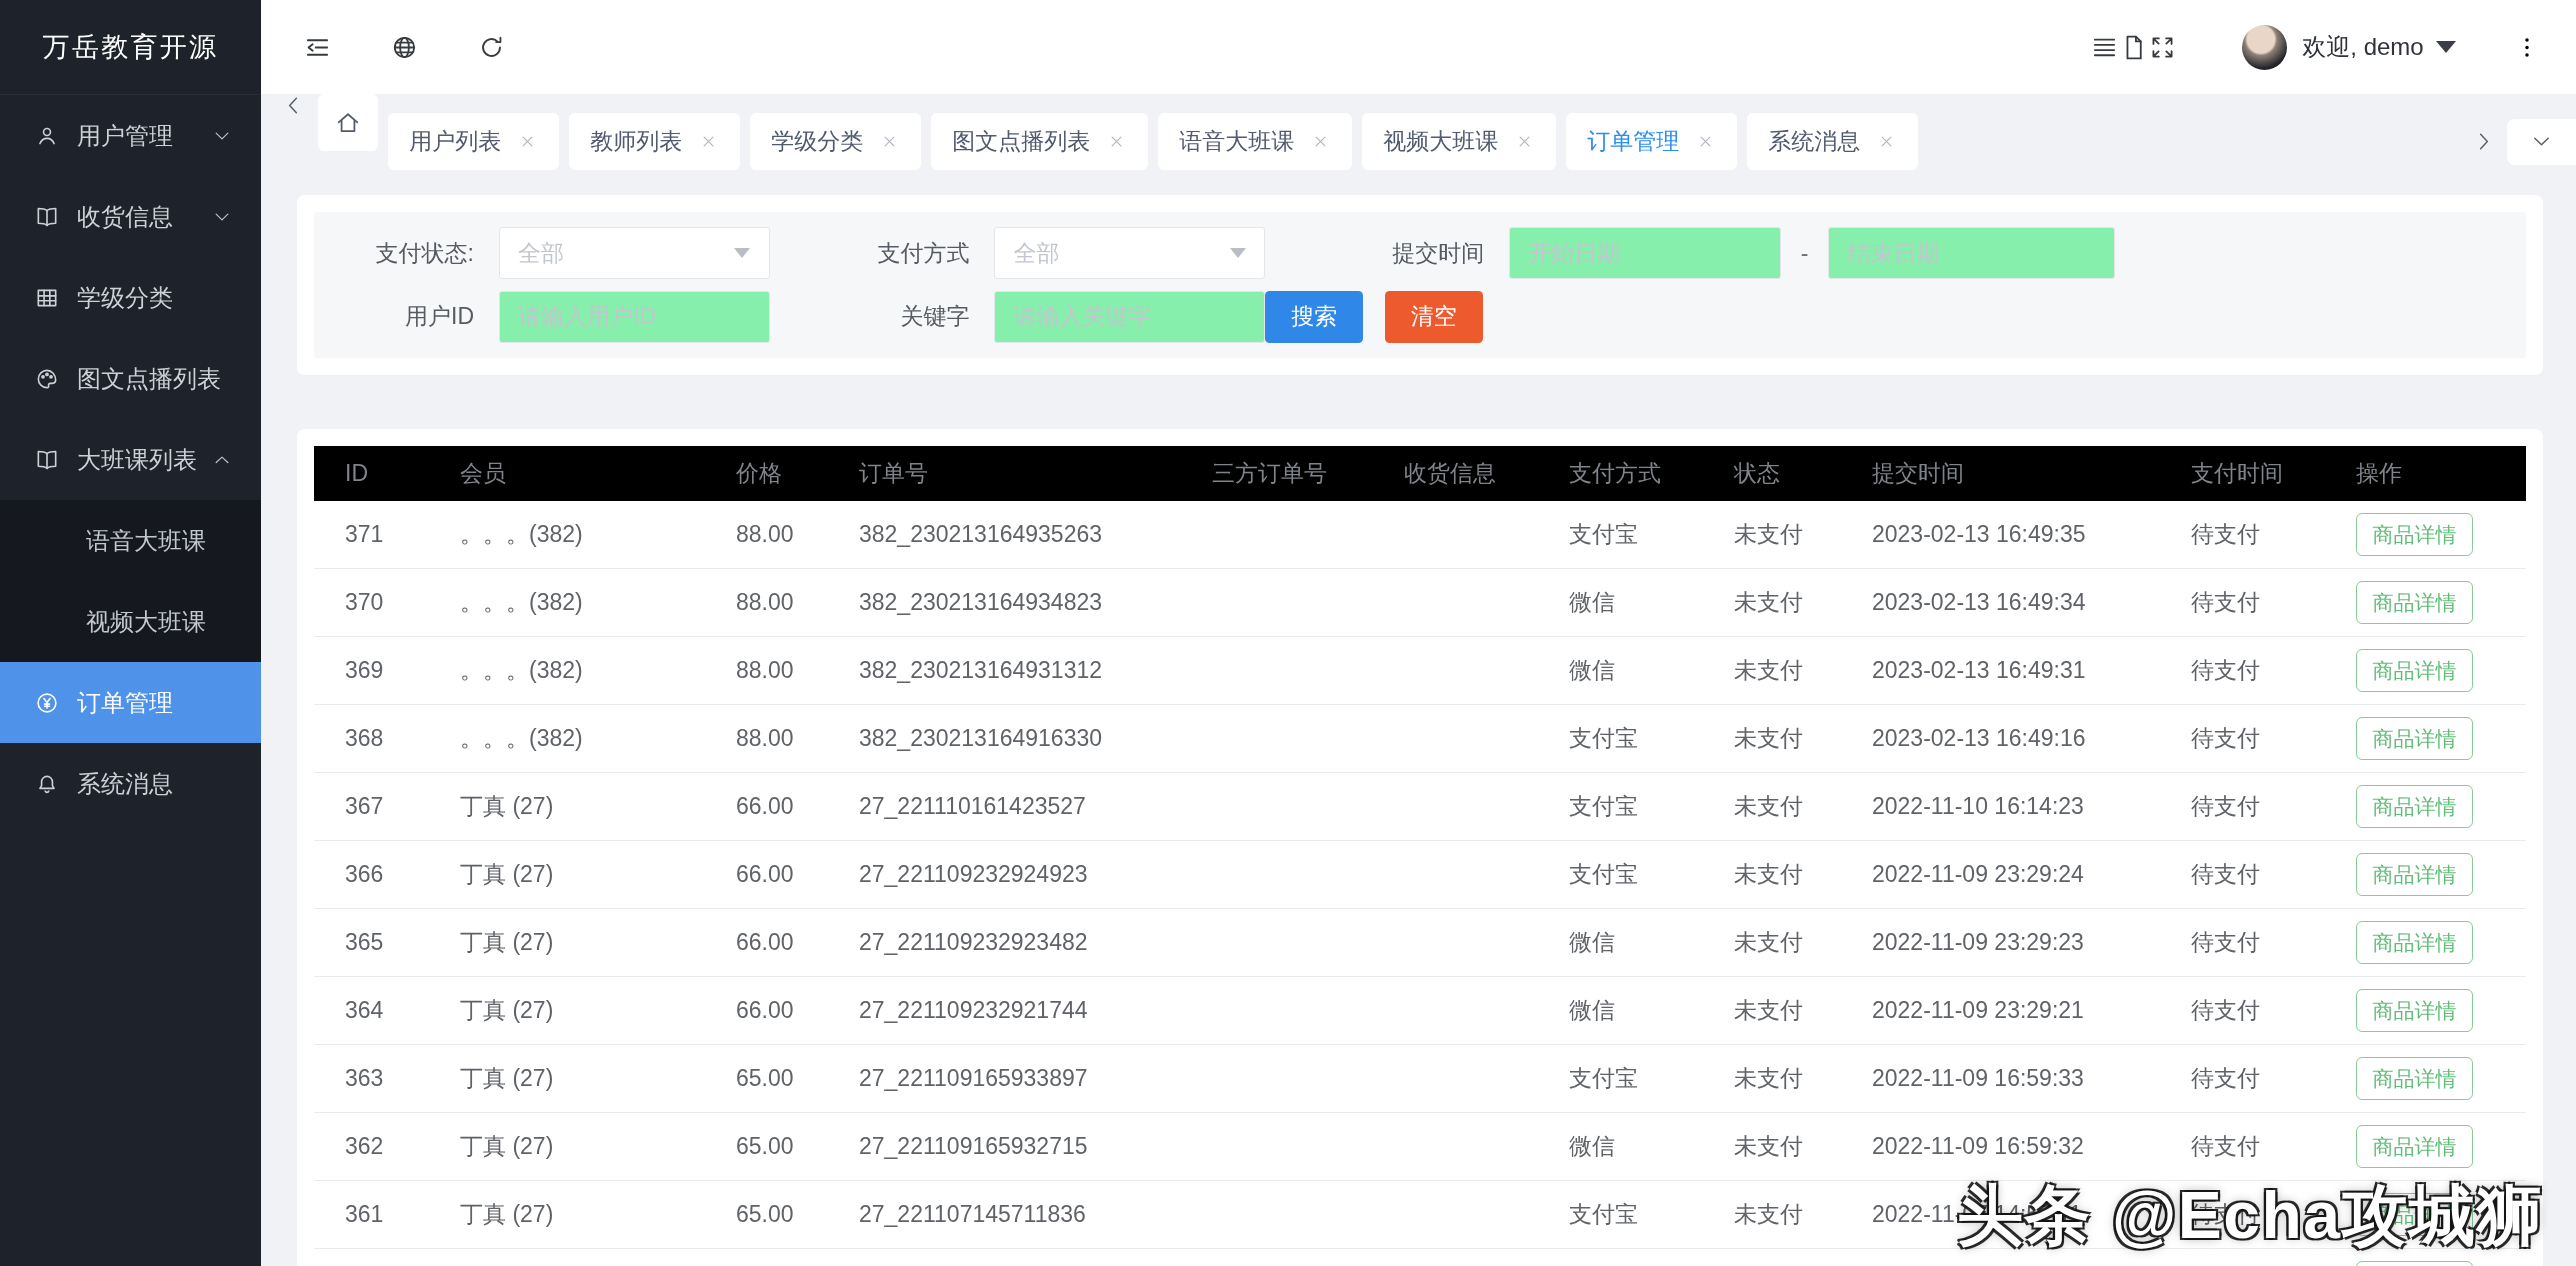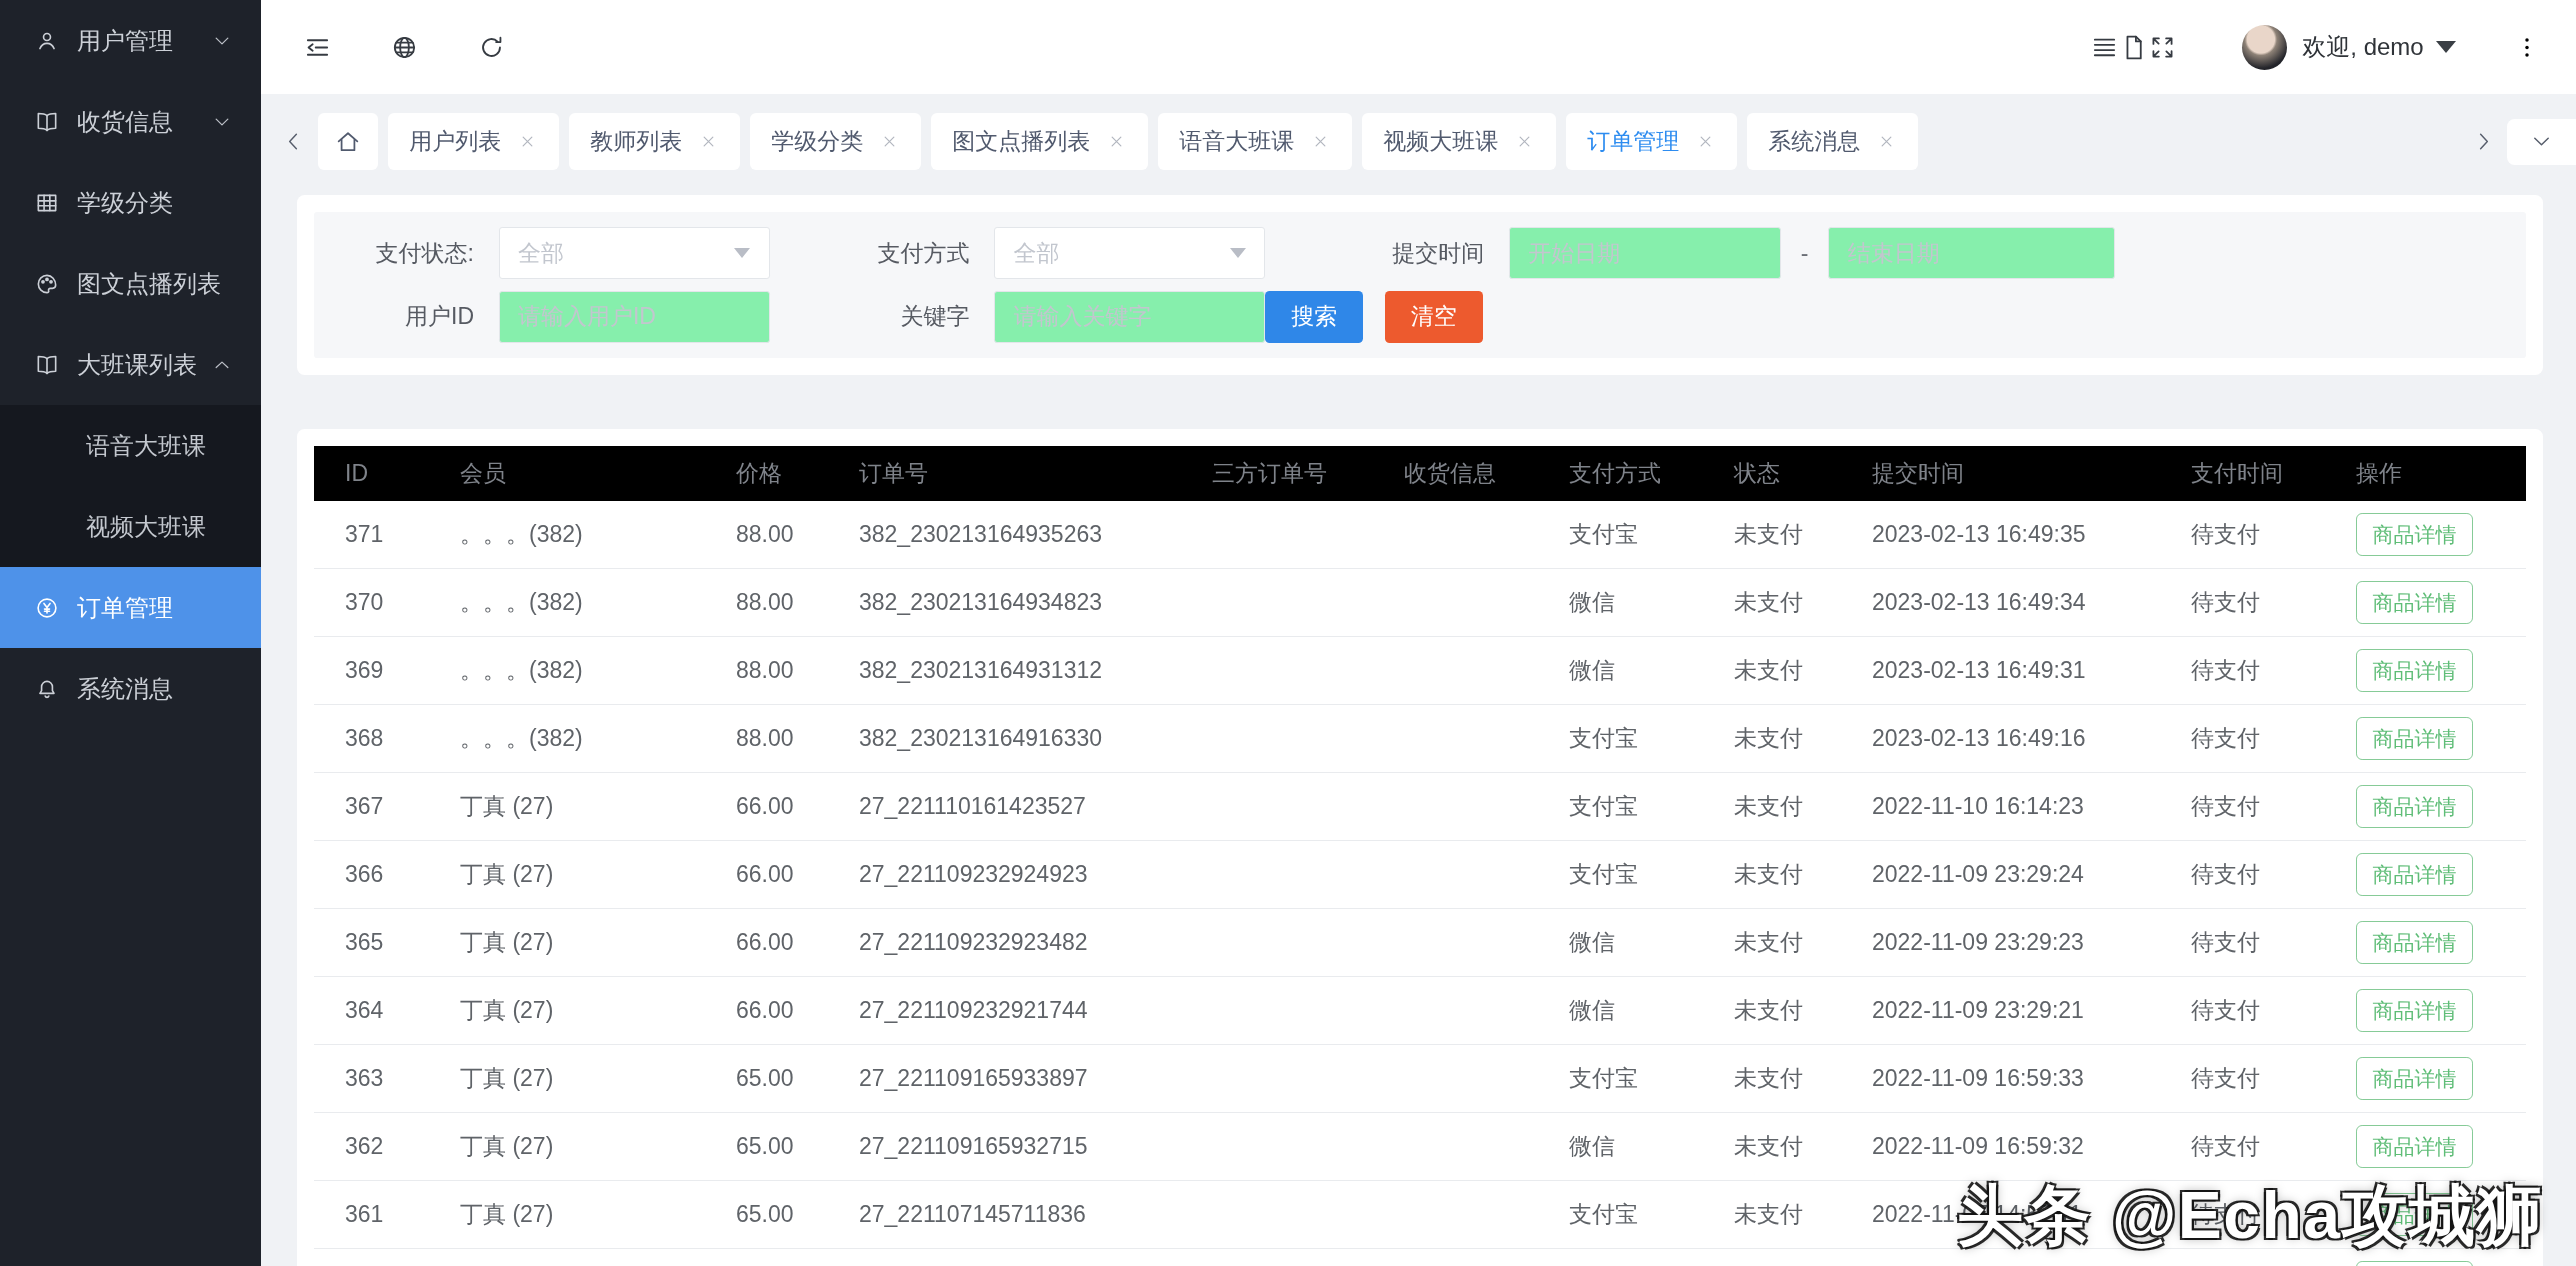--- a/index.html
+++ b/index.html
@@ -31,21 +31,21 @@
   .tb-ricon{margin-left:73px;}
   .avatar{width:45px;height:45px;border-radius:50%;margin-left:65px;flex:none;
           background:radial-gradient(circle at 42% 32%,#e9d6c9 0 34%,#8e8277 40%,#23242a 72%);}
   .welcome{font-size:24px;color:#2f3338;margin-left:15.4px;white-space:nowrap;}
   .caret-down{width:0;height:0;border-left:10px solid transparent;border-right:10px solid transparent;
               border-top:12.3px solid #3a3f45;margin-left:12.3px;}
   .kebab{margin-left:58px;width:26px;height:29px;}
 
   
   .tabstrip{position:absolute;left:261px;top:94px;right:0;height:95px;background:#f0f2f5;
-            display:flex;align-items:center;padding-left:9.2px;box-sizing:border-box;z-index:4;}
+            display:flex;padding-left:9.2px;box-sizing:border-box;z-index:4;}
   .ts-chevron{width:23px;height:23px;color:#565d6b;margin:0 12.3px;cursor:pointer;flex:none;}
   .tab{height:57px;background:#fff;border-radius:6.1px;display:inline-flex;align-items:center;
        padding:0 21.5px;margin-right:10px;font-size:23px;color:#515a6e;cursor:pointer;flex:none;}
   .tab.home{width:60px;justify-content:center;padding:0;}
   .tab .home-ic{width:28px;height:28px;color:#515a6e;}
   .tab .close{width:19px;height:19px;color:#b2b6bf;margin-left:17px;}
   .tab.active .tab-label{color:#2d8cf0;}
   .ts-right{margin-left:auto;display:flex;align-items:center;}
   .ts-dropdown{width:69px;height:46px;background:#fff;border-radius:7.7px 0 0 7.7px;
                display:flex;align-items:center;justify-content:center;color:#565d6b;cursor:pointer;}
@@ -91,20 +91,21 @@
   .watermark{position:absolute;right:32px;bottom:6.1px;font-size:66px;font-weight:bold;
              color:#fff;letter-spacing:1.5px;white-space:nowrap;z-index:50;pointer-events:none;
              text-shadow:2.3px 2.3px 0 rgba(20,20,20,.9),-2.3px -2.3px 0 rgba(20,20,20,.9),
                          2.3px -2.3px 0 rgba(20,20,20,.9),-2.3px 2.3px 0 rgba(20,20,20,.9),
                          0 0 10.7px rgba(0,0,0,.35);}
 </style>
 </head>
 <body>
 
 <aside class="sidebar">
+  <div class="logo">万岳教育开源</div>
   <nav id="menu">
       <div class="menu-item">
     <span class="mi-icon icon">
           <svg viewBox="0 0 24 24">
             <circle cx="12" cy="8.3" r="3.2"></circle>
             <path d="M5.5 19c1.2-3.2 3.6-4.8 6.5-4.8s5.3 1.6 6.5 4.8"></path>
           </svg>
         </span>
     <span class="mi-label">用户管理</span>
     <span class="mi-chevron icon">

